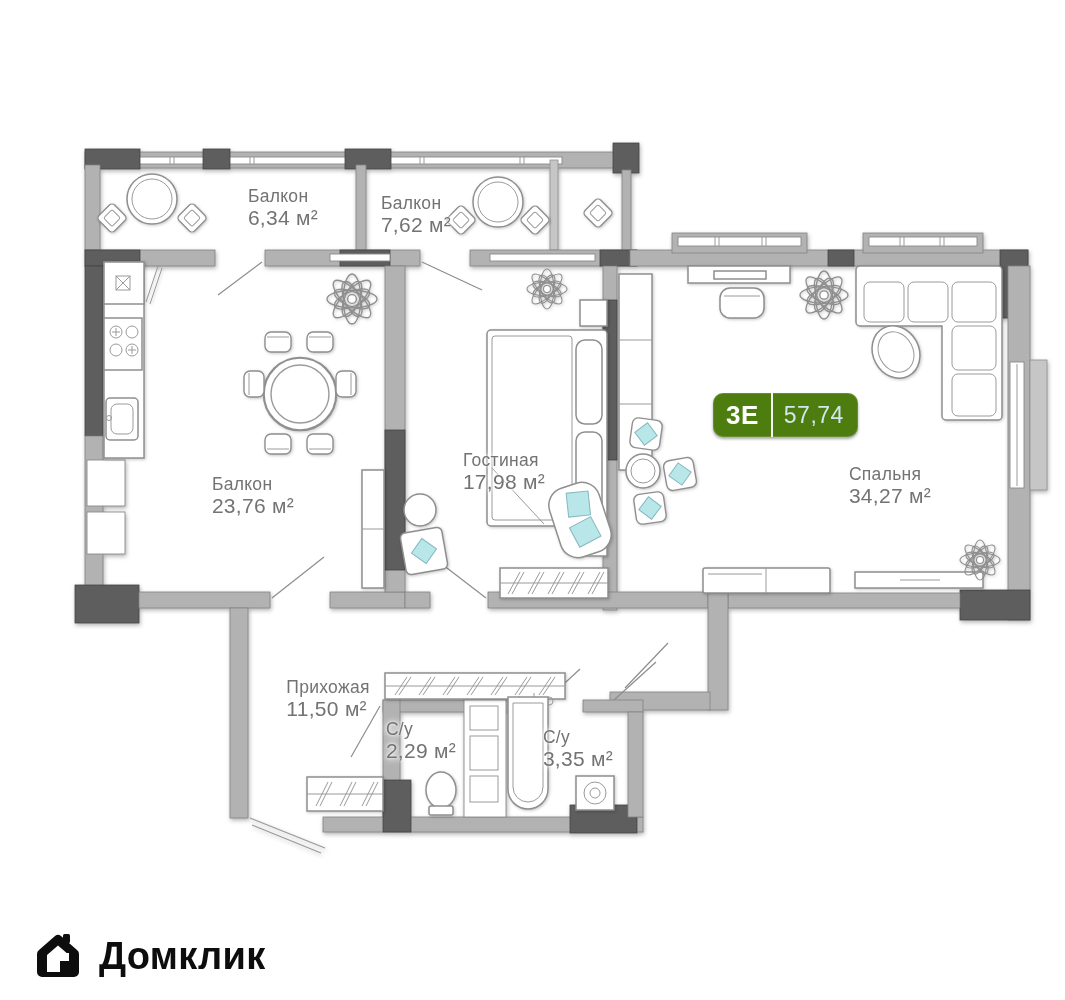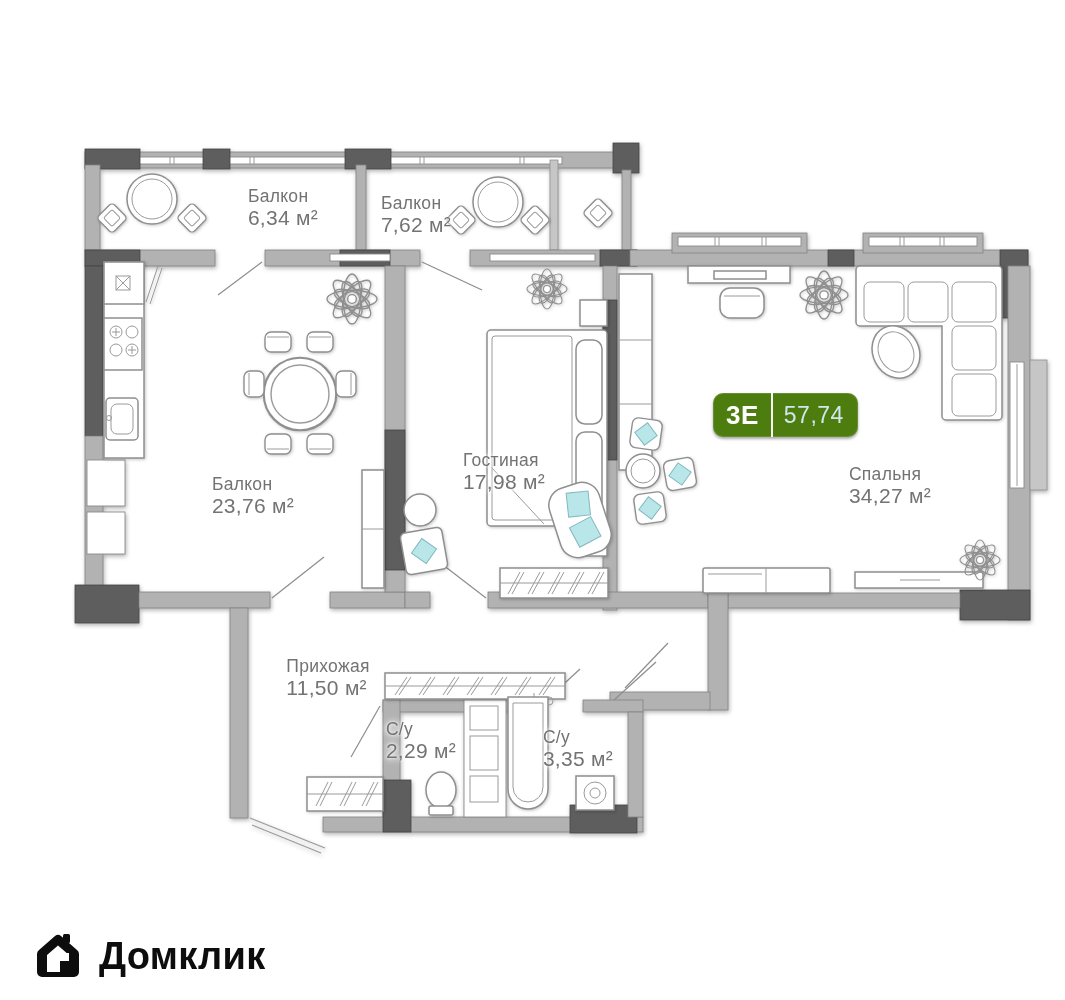--- a/index.html
+++ b/index.html
@@ -400,21 +400,21 @@
     <span class="rarea">23,76 м²</span>
   </div>
   <div class="room-label" style="left:504px;top:450px">
     <span class="rname">Гостиная</span>
     <span class="rarea">17,98 м²</span>
   </div>
   <div class="room-label" style="left:890px;top:464px">
     <span class="rname">Спальня</span>
     <span class="rarea">34,27 м²</span>
   </div>
-  <div class="room-label" style="left:328px;top:656px">
+  <div class="room-label" style="left:328px;top:677px">
     <span class="rname">Прихожая</span>
     <span class="rarea">11,50 м²</span>
   </div>
   <div class="room-label" style="left:421px;top:719px">
     <span class="rname">С/у</span>
     <span class="rarea">2,29 м²</span>
   </div>
   <div class="room-label" style="left:578px;top:727px">
     <span class="rname">С/у</span>
     <span class="rarea">3,35 м²</span>

